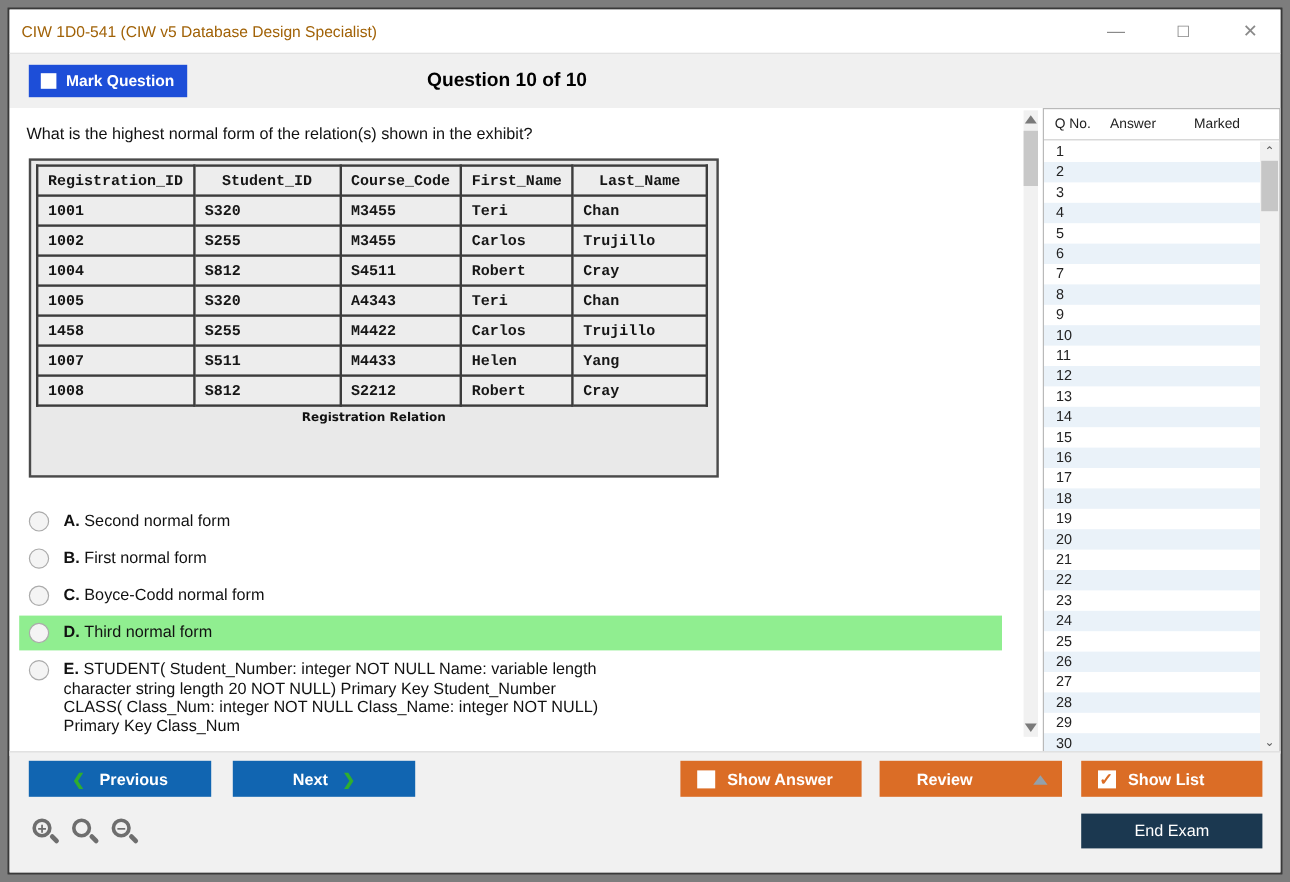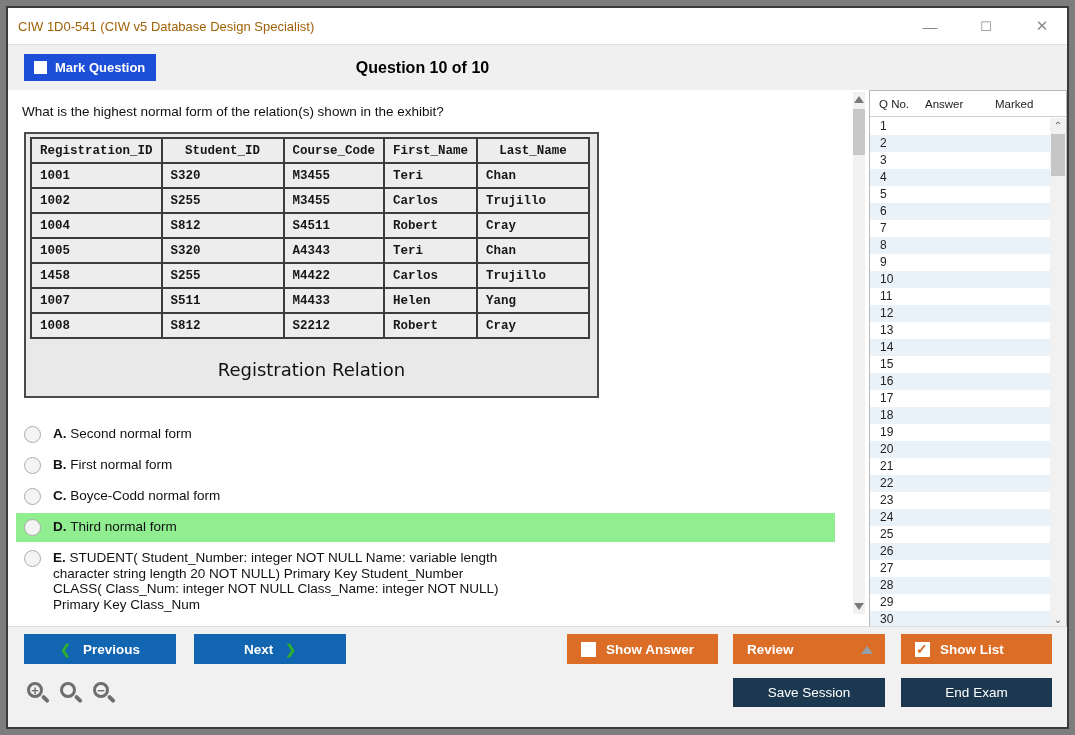--- a/index.html
+++ b/index.html
@@ -55,21 +55,21 @@
     border:2px solid #3c3c3c; font-size:12.5px; font-weight:bold; color:#161616;
     height:25px; padding:0 8px; background:#ededed; text-align:left;
   }
   table.exhibit-table th { text-align:center; }
   table.exhibit-table td:first-child { width:127px; }
   table.exhibit-table td:nth-child(2) { width:122px; }
   table.exhibit-table td:nth-child(3) { width:97px; }
   table.exhibit-table td:nth-child(4) { width:90px; }
   .exhibit-caption {
     text-align:center; font-family:"DejaVu Sans", sans-serif;
-    font-weight:normal; font-size:18px; color:#111; margin-top:20px;
+    font-weight:bold; font-size:10px; color:#111; margin-top:4px;
   }
   
   .options { position:absolute; left:8px; top:330px; width:819px; }
   .option-row { display:flex; align-items:flex-start; padding:6px 0 6px 8px; margin-bottom:2px; }
   .option-row.highlight { background:#90ee90; }
   .radio {
     width:17px; height:17px; border-radius:50%; background:#f4f4f4;
     border:1px solid #ababab; flex:0 0 17px; margin-right:12px; margin-top:0px; cursor:pointer;
   }
   .option-text { font-size:13.5px; color:#111; line-height:15.5px; max-width:460px; }
@@ -113,21 +113,21 @@
     position:absolute; height:30px; display:flex; align-items:center; justify-content:center;
     font-size:13.5px; font-weight:bold; color:#fff; cursor:pointer;
   }
   .btn.blue { background:#1165b1; }
   .btn.orange { background:#db6d26; }
   .btn.navy { background:#1b3850; font-weight:normal; font-size:13.5px; }
   .chevron { color:#2fae2f; font-weight:bold; font-size:13px; }
   .btn-prev { left:16px; top:7px; width:152px; gap:12px; }
   .btn-next { left:186px; top:7px; width:152px; gap:12px; }
   .btn-show-answer { left:559px; top:7px; width:151px; justify-content:flex-start; padding-left:14px; gap:10px; }
-  .btn-review { left:725px; top:7px; width:152px; justify-content:flex-start; padding-left:14px; }
+  .btn-review { left:725px; top:7px; width:152px; justify-content:flex-start; padding-left:31px; }
   .btn-show-list { left:893px; top:7px; width:151px; justify-content:flex-start; padding-left:14px; gap:10px; }
   .btn-save { left:725px; top:51px; width:152px; height:29px; }
   .btn-end { left:893px; top:51px; width:151px; height:29px; }
   .cb { width:15px; height:15px; background:#fff; display:inline-block; flex:0 0 15px; position:relative; }
   .cb.checked::after { content:"\2713"; position:absolute; left:1px; top:-1px; color:#db6d26; font-size:14px; font-weight:bold; }
   .tri-up { position:absolute; right:12px; top:12px; width:0; height:0; border-left:6px solid transparent; border-right:6px solid transparent; border-bottom:8px solid #93a0aa; }
   
   .zoomers { position:absolute; left:18px; top:54px; display:flex; gap:9px; }
   .mag { position:relative; width:24px; height:28px; cursor:pointer; }
   .mag .lens {
@@ -323,21 +323,20 @@
     </div>
     <div class="btn orange btn-review">
       <span>Review</span>
       <span class="tri-up"></span>
     </div>
     <div class="btn orange btn-show-list">
       <span class="cb checked"></span>
       <span>Show List</span>
     </div>
 
-    <div class="btn navy btn-save">Save Session</div>
     <div class="btn navy btn-end">End Exam</div>
 
     <div class="zoomers">
       <div class="mag">
         <span class="lens">
             <span>+</span>
           </span>
           <span class="handle"></span>
       </div>
       <div class="mag">

